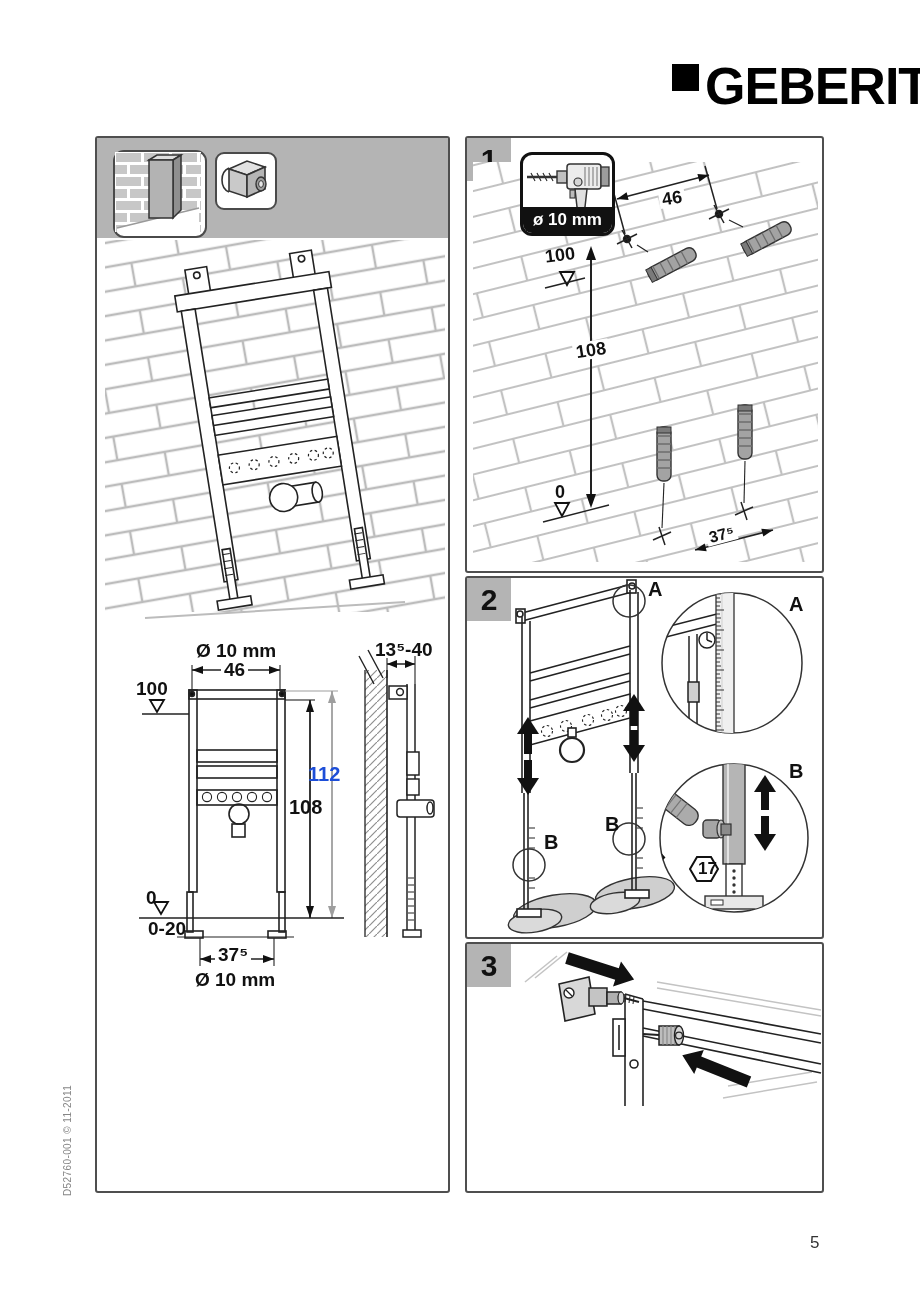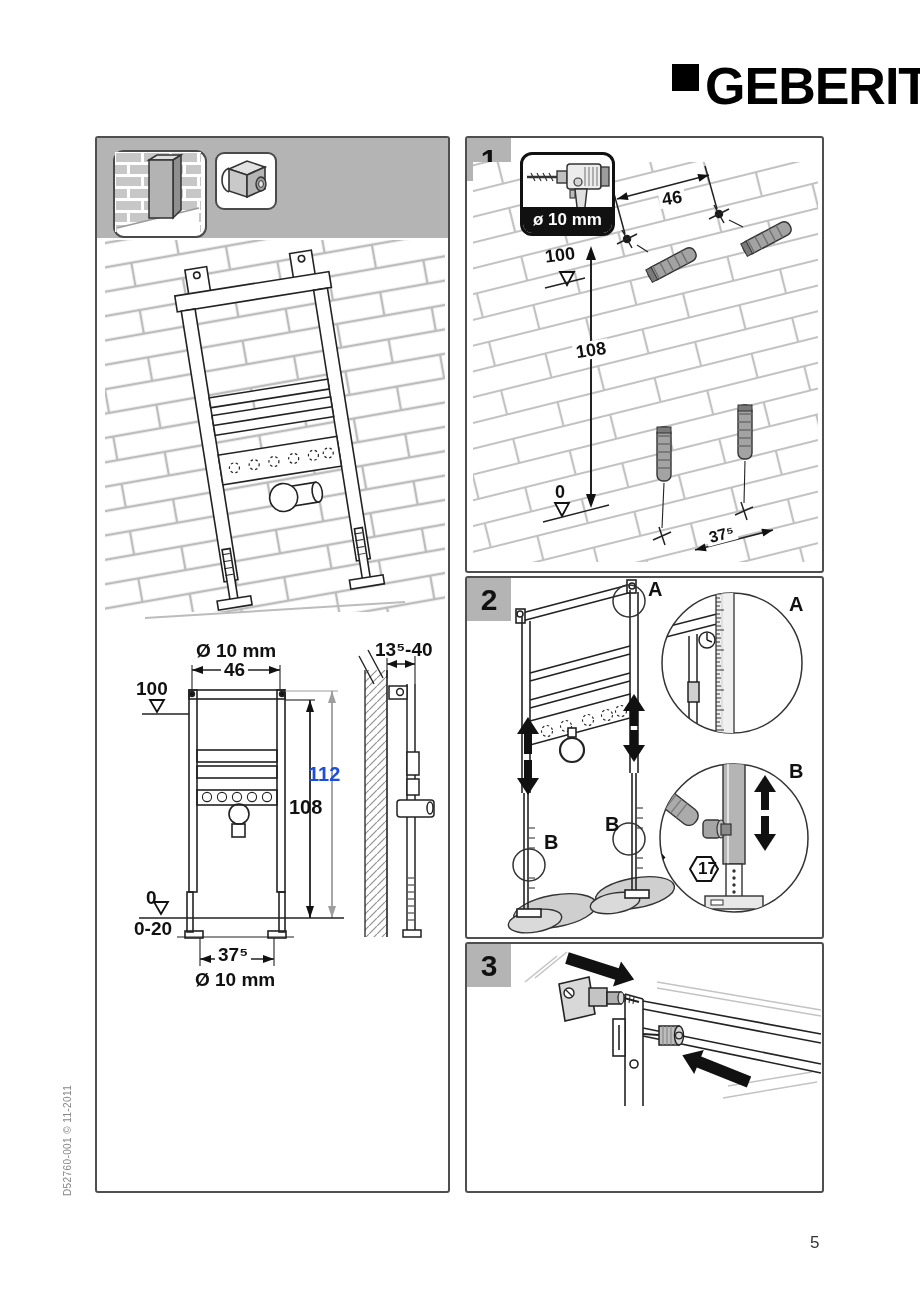--- a/index.html
+++ b/index.html
@@ -444,21 +444,21 @@
   </div>
 
   <div>
     <span class="dim bg" style="left:193px;top:641px;">Ø 10 mm</span>
     <span class="dim bg" style="left:221px;top:660px;">46</span>
     <span class="dim" style="left:136px;top:679px;">100</span>
     <span class="dim gray big" style="left:308px;top:764px;">112</span>
     <span class="dim big" style="left:289px;top:797px;">108</span>
     <span class="dim" style="left:375px;top:640px;">13⁵-40</span>
     <span class="dim" style="left:146px;top:888px;">0</span>
-    <span class="dim" style="left:134px;top:919px;text-align:center;">0-20</span>
+    <span class="dim" style="left:148px;top:919px;text-align:center;">0-20</span>
     <span class="dim bg" style="left:215px;top:945px;">37⁵</span>
     <span class="dim bg" style="left:192px;top:970px;">Ø 10 mm</span>
 
     <span class="dim bg" style="left:659px;top:189px;font-size:18px;transform:rotate(-9deg);">46</span>
     <span class="dim" style="left:545px;top:246px;font-size:18px;transform:rotate(-7deg);">100</span>
     <span class="dim bg" style="left:573px;top:341px;font-size:18px;transform:rotate(-9deg);">108</span>
     <span class="dim" style="left:555px;top:483px;font-size:18px;">0</span>
     <span class="dim bg small" style="left:706px;top:527px;transform:rotate(-15deg);">37⁵</span>
 
     <span class="dim big" style="left:648px;top:579px;">A</span>

